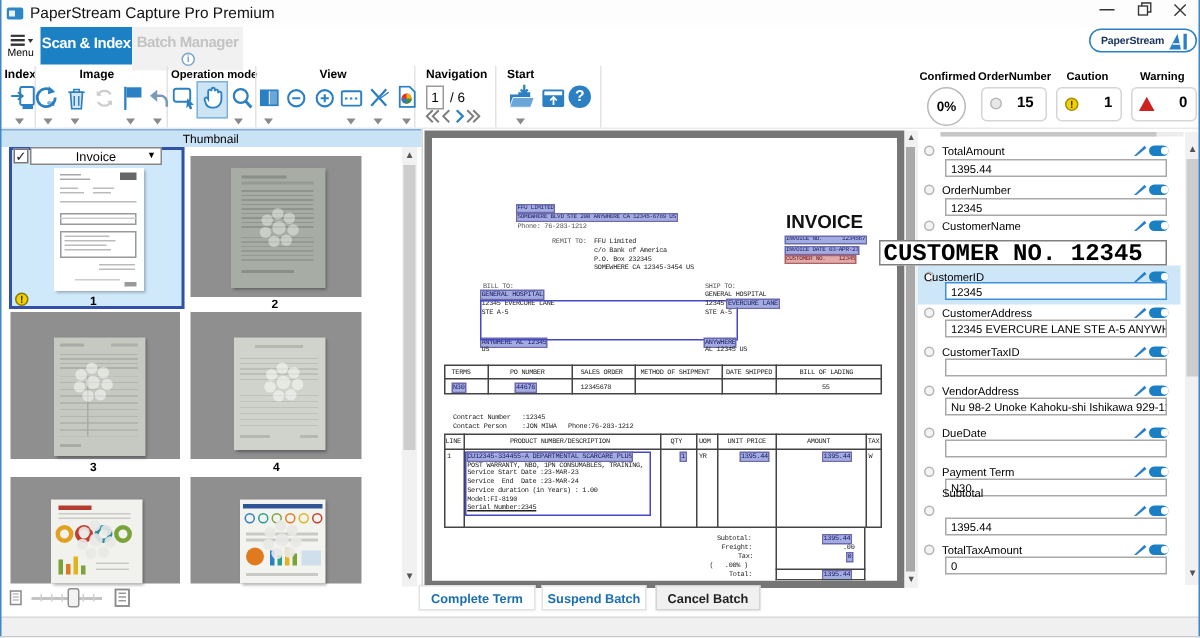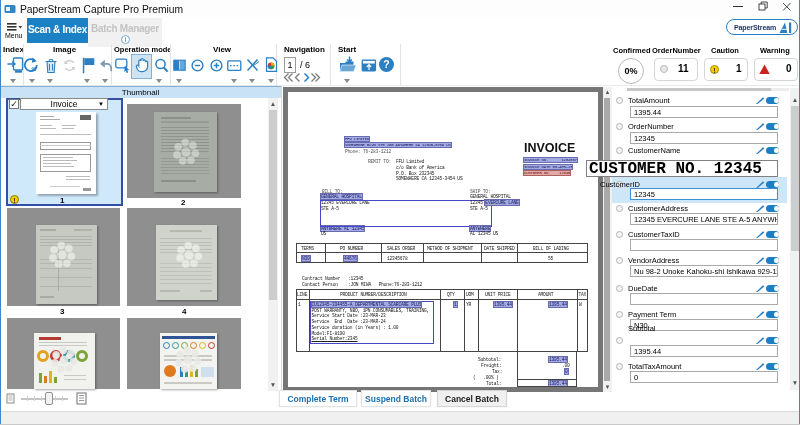--- a/index.html
+++ b/index.html
@@ -189,21 +189,21 @@
 <div class="abs darr" style="left:268px"></div>
 <div class="abs darr" style="left:344px"></div>
 
 <div class="abs statlabel" style="left:613px">Confirmed</div>
 <div class="abs statlabel" style="left:652px">OrderNumber</div>
 <div class="abs statlabel" style="left:711px">Caution</div>
 <div class="abs statlabel" style="left:760px">Warning</div>
 <div class="abs" style="left:618px;top:58px;width:26px;height:26px;border:1.4px solid #b9b9b9;border-radius:50%;text-align:center;line-height:25px;font-size:9px;font-weight:bold">0%</div>
 <div class="abs statbox" style="left:654px;width:44px"></div>
 <div class="abs" style="left:660px;top:65px;width:8px;height:8px;border:1px solid #b9b9b9;border-radius:50%;background:#e8e8e8"></div>
-<div class="abs statnum" style="left:678px;top:63px">11</div>
+<div class="abs statnum" style="left:678px;top:63px">15</div>
 <div class="abs statbox" style="left:704px;width:44px"></div>
 <div class="abs" style="left:710px;top:65px;width:9px;height:9px;border-radius:50%;background:#f4d000;border:1px solid #a09000;color:#333;font-size:7px;font-weight:bold;text-align:center;line-height:9px">!</div>
 <div class="abs statnum" style="left:736px;top:63px">1</div>
 <div class="abs statbox" style="left:754px;width:44px"></div>
 <svg class="abs" style="left:759px;top:64px" width="11" height="11">
     <path d="M5.5 0.5 L10.7 10 H0.3 Z" fill="#cc2222"></path>
   </svg>
 <div class="abs statnum" style="left:786px;top:63px">0</div>
 
 <div class="abs" style="left:0;top:85px;width:800px;height:1px;background:#e9e9e9"></div>
@@ -503,21 +503,21 @@
 <div class="abs" style="left:774px;top:124.2px;width:4.6px;height:4.6px;border-radius:50%;background:#fff"></div>
 <div class="finput" style="top:132px;border:1px solid #a9a9a9">12345</div>
 <div class="radio" style="top:147px"></div>
 <div class="flabel" style="left:628px;top:146px">CustomerName</div>
 <svg class="abs" style="left:755px;top:146px" width="10" height="9">
     <path d="M1 8 L8 1.2 L9.3 2.6 L2.6 8 Z" fill="#2b7fc4"></path>
   </svg>
 <div class="abs" style="left:766px;top:147px;width:13px;height:7px;border-radius:4px;background:#1b7fc4"></div>
 <div class="abs" style="left:774px;top:148.2px;width:4.6px;height:4.6px;border-radius:50%;background:#fff"></div>
 <div class="radio" style="top:181px"></div>
-<div class="flabel" style="left:600px;top:180px">CustomerID</div>
+<div class="flabel" style="left:616px;top:180px">CustomerID</div>
 <svg class="abs" style="left:755px;top:180px" width="10" height="9">
     <path d="M1 8 L8 1.2 L9.3 2.6 L2.6 8 Z" fill="#2b7fc4"></path>
   </svg>
 <div class="abs" style="left:766px;top:181px;width:13px;height:7px;border-radius:4px;background:#1b7fc4"></div>
 <div class="abs" style="left:774px;top:182.2px;width:4.6px;height:4.6px;border-radius:50%;background:#fff"></div>
 <div class="finput" style="top:188px;border:1.6px solid #3f8fd6">12345</div>
 <div class="radio" style="top:205px"></div>
 <div class="flabel" style="left:628px;top:204px">CustomerAddress</div>
 <svg class="abs" style="left:755px;top:204px" width="10" height="9">
     <path d="M1 8 L8 1.2 L9.3 2.6 L2.6 8 Z" fill="#2b7fc4"></path>

